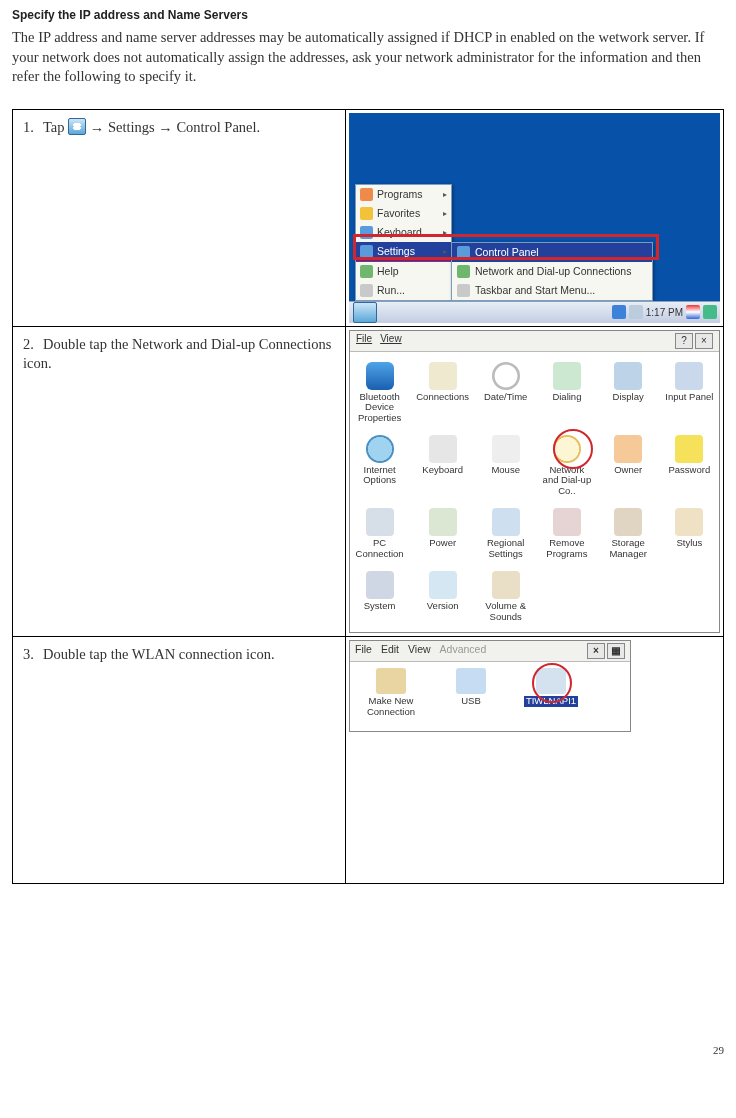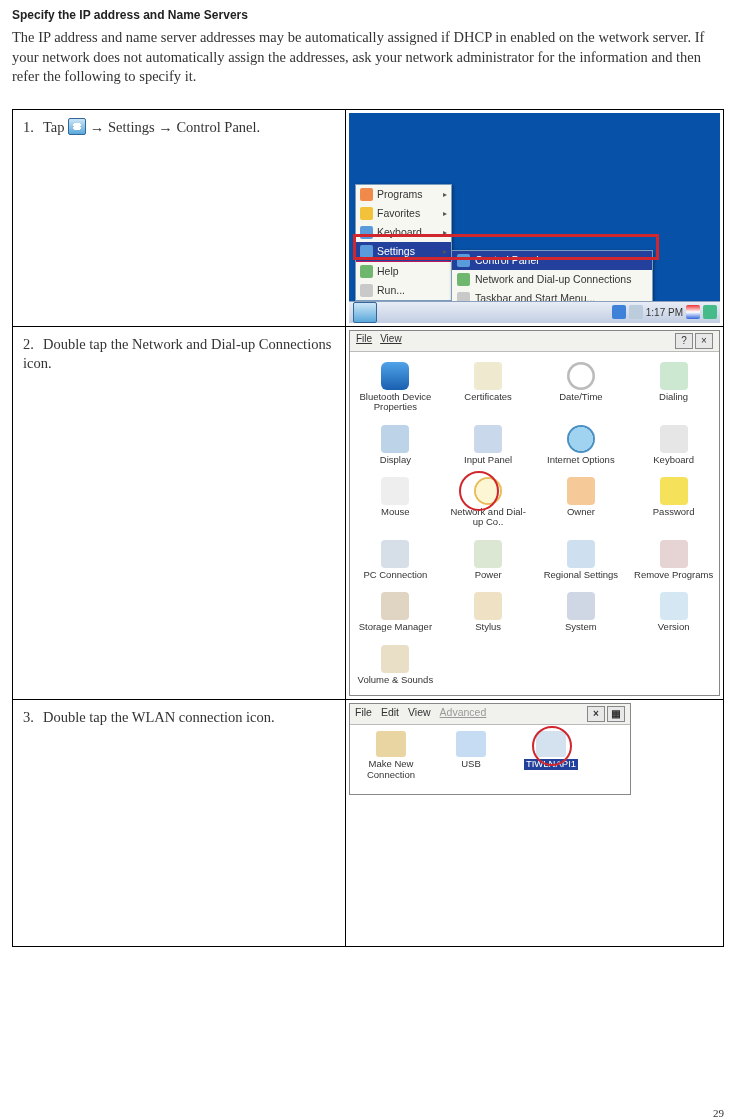--- a/index.html
+++ b/index.html
@@ -107,21 +107,21 @@
   .sm-item.sep {
     border-top: 1px solid #be185d;
   }
   .sm-item.sel {
     background: #23419c;
     color: #fff;
   }
   .submenu {
     position: absolute;
     left: 102px;
-    bottom: 14px;
+    bottom: 22px;
     width: 200px;
     background: #f7f7f2;
     border: 1px solid #7a9cbd;
     box-shadow: 1px 1px 3px rgba(0,0,0,.4);
     font-family: Tahoma, sans-serif;
     font-size: 10.5px;
   }
   .sub-item {
     display: flex;
     align-items: center;
@@ -205,21 +205,21 @@
   .wb {
     width: 16px; height: 14px;
     border: 1px solid #888;
     background: #e8e8e8;
     text-align: center;
     line-height: 13px;
     font-size: 10px;
   }
   .cp-grid {
     display: grid;
-    grid-template-columns: repeat(4, 1fr);
+    grid-template-columns: repeat(6, 1fr);
     gap: 8px 10px;
     padding: 8px 4px;
   }
   .cp-item {
     display: flex;
     flex-direction: column;
     align-items: center;
     text-align: center;
     font-size: 9.5px;
     line-height: 1.1;
@@ -271,21 +271,21 @@
   }
   .shot3 .menubar3 {
     display: flex;
     gap: 9px;
     padding: 2px 5px;
     background: #f1f1ee;
     border-bottom: 1px solid #bbb;
     font-weight: bold;
   }
   .shot3 .menubar3 .mi { font-weight: normal; }
-  .shot3 .menubar3 .dis { color: #999; text-decoration: underline; }
+  .shot3 .menubar3 .dis { color: #999; }
   .shot3 .menubar3 .rico {
     margin-left: auto;
     display: flex;
     gap: 2px;
   }
   .nc-row {
     display: flex;
     gap: 10px;
     padding: 6px 6px 14px;
   }
@@ -413,21 +413,21 @@
             <span class="wb">×</span>
           </span>
         </div>
         <div class="cp-grid">
           <div class="cp-item">
                 <div class="cp-ico bt"></div>
                 <span>Bluetooth Device Properties</span>
               </div>
           <div class="cp-item">
                 <div class="cp-ico cert"></div>
-                <span>Certificates</span>
+                <span>Connections</span>
               </div>
           <div class="cp-item">
                 <div class="cp-ico clock"></div>
                 <span>Date/Time</span>
               </div>
           <div class="cp-item">
                 <div class="cp-ico phone"></div>
                 <span>Dialing</span>
               </div>
           <div class="cp-item">

